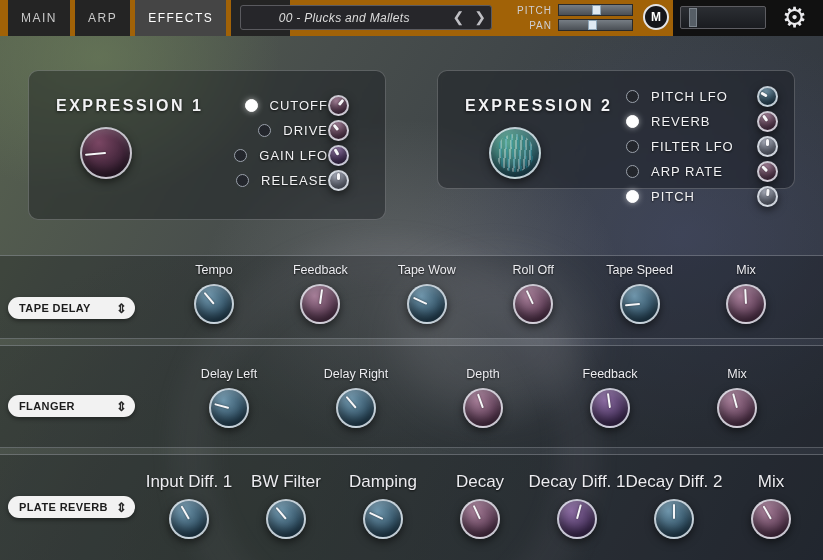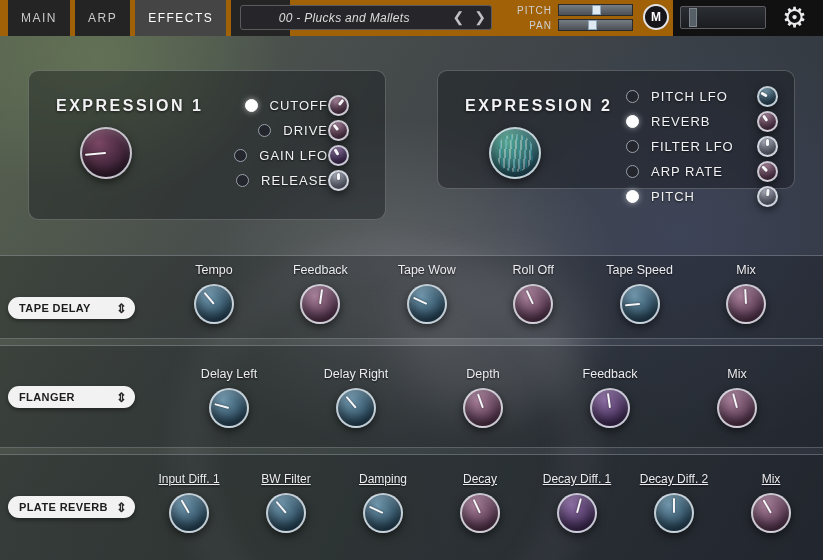--- a/index.html
+++ b/index.html
@@ -78,30 +78,30 @@
 
   
   .fx-row{position:absolute;left:0;width:823px;background:rgba(8,10,14,0.26);
           border-top:1px solid rgba(210,215,225,0.32);box-sizing:border-box;}
   .fx-row.r1{top:219px;height:84px;border-bottom:1px solid rgba(210,215,225,0.28);}
   .fx-row.r2{top:309px;height:103px;border-bottom:1px solid rgba(210,215,225,0.28);}
   .fx-row.r3{top:418px;height:106px;}
   .fx-select{position:absolute;left:8px;width:127px;height:22px;background:#f2f2f2;border-radius:11px;
              display:flex;align-items:center;padding:0 8px 0 11px;box-sizing:border-box;cursor:pointer;
              box-shadow:0 2px 4px rgba(0,0,0,.4);}
-  .r1 .fx-select{top:30px;margin-top:11px;} .r2 .fx-select{top:40px;justify-content:space-between;} .r3 .fx-select{top:41px;}
+  .r1 .fx-select{top:30px;margin-top:11px;} .r2 .fx-select{top:49px;justify-content:space-between;} .r3 .fx-select{top:41px;}
   .fx-select-label{flex:1;color:#1c1c1c;font-size:11px;font-weight:bold;letter-spacing:.4px;white-space:nowrap;}
   .updn{color:#2a2a2a;font-size:13px;font-weight:bold;}
   .knob-row{position:absolute;display:flex;justify-content:space-between;}
   .r1 .knob-row{left:175px;width:610px;top:7px;}
   .r2 .knob-row{left:190px;width:586px;top:21px;}
   .r3 .knob-row{left:150px;width:660px;top:17px;}
   .kgroup{display:flex;flex-direction:column;align-items:center;gap:7px;width:78px;flex:none;}
   .klabel{color:#ececf0;font-size:12.5px;text-shadow:0 1px 2px rgba(0,0,0,.75);white-space:nowrap;}
-  .r3 .klabel{font-size:12px;text-decoration:underline;}
+  .r3 .klabel{font-size:17px;}
 </style>
 </head>
 <body>
 
 <div class="app">
 
   <div class="topbar">
     <div class="tabs">
       <div class="tab">MAIN</div>
       <div class="tab">ARP</div>

